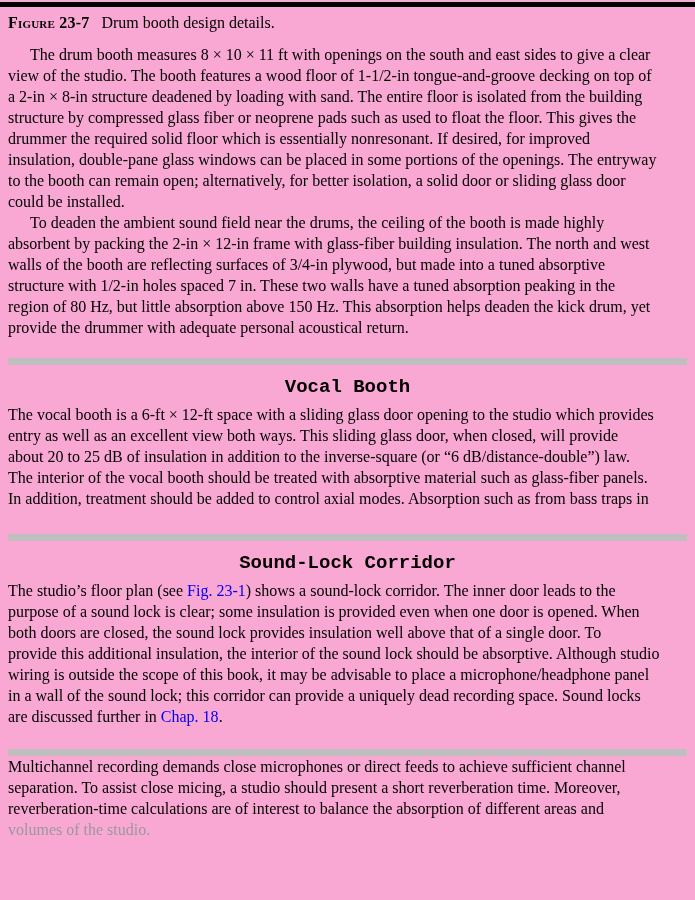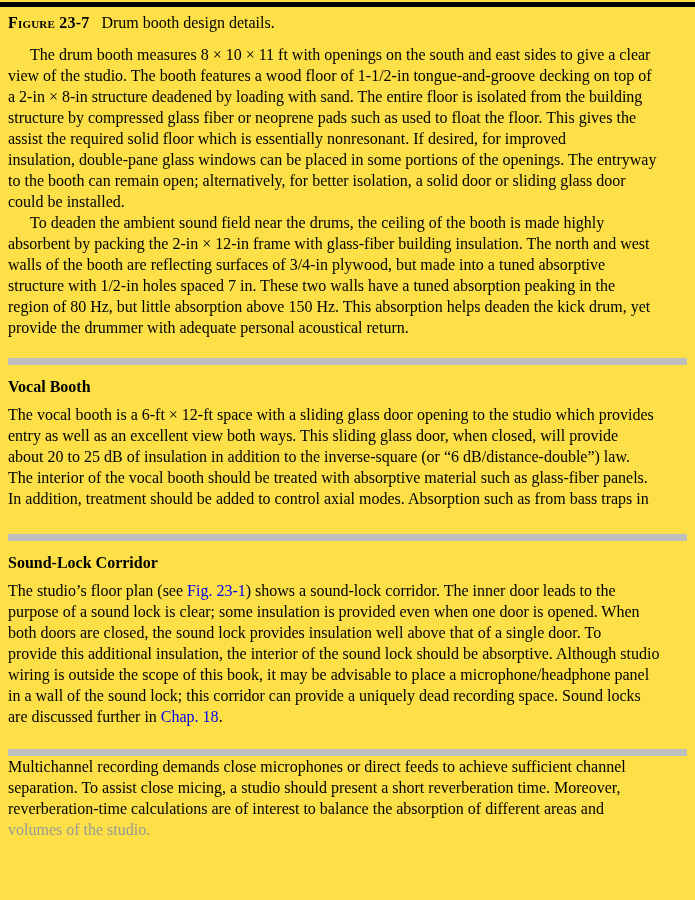--- a/index.html
+++ b/index.html
@@ -1,59 +1,59 @@
 <!DOCTYPE html>
 <html><head>
 <meta charset="utf-8">
 <style>
   html,body{margin:0;padding:0;background:#fff;}
   .page{
     width:695px;height:900px;box-sizing:border-box;
-    padding:0 8px;overflow:hidden;position:relative;background:#fde047;
+    padding:0 8px;overflow:hidden;position:relative;background:#f9a8d4;
     font-family:"Liberation Serif","DejaVu Serif",serif;
     color:#000;
   }
   .top-rule{height:5px;background:#000;margin:2px -8px 0 -8px;}
   .caption{margin-top:6px;font-size:16px;line-height:20px;white-space:nowrap;}
   .caption-label{font-weight:bold;font-variant:small-caps;letter-spacing:.2px;}
   .caption-text{margin-left:12px;}
   .para{margin-top:11px;font-size:16px;line-height:21px;}
   .para.flush{margin-top:0;}
   .para.tight{margin-top:2px;}
   .para.last{margin-top:0;}
   .line{white-space:nowrap;overflow:hidden;}
   .line.indent{text-indent:22px;}
   .divider{height:7px;background:#bfbfbf;}
   .divider.d1{margin-top:20px;}
   .divider.d2{margin-top:25px;}
   .divider.d3{margin-top:22px;}
   h2.heading{
-    font-size:16px;line-height:30px;font-weight:bold;
-    margin:7px 0 0 0;font-family:Liberation Serif, serif;
+    font-size:19px;line-height:30px;font-weight:bold;
+    margin:7px 0 0 0;font-family:Liberation Mono, monospace;text-align:center;
   }
   a.xref{color:#0000EE;text-decoration:none;cursor:pointer;}
   .clipped-line{white-space:nowrap;overflow:hidden;color:#999;}
 </style>
 </head>
 <body>
 
 <div class="page">
 
   <div class="top-rule"></div>
 
   <div class="caption">
     <span class="caption-label">Figure 23-7</span><span class="caption-text">Drum booth design details.</span>
   </div>
 
   <div class="para">
     <div class="line indent">The drum booth measures 8 × 10 × 11 ft with openings on the south and east sides to give a clear</div>
     <div class="line">view of the studio. The booth features a wood floor of 1-1/2-in tongue-and-groove decking on top of</div>
     <div class="line">a 2-in × 8-in structure deadened by loading with sand. The entire floor is isolated from the building</div>
     <div class="line">structure by compressed glass fiber or neoprene pads such as used to float the floor. This gives the</div>
-    <div class="line">assist the required solid floor which is essentially nonresonant. If desired, for improved</div>
+    <div class="line">drummer the required solid floor which is essentially nonresonant. If desired, for improved</div>
     <div class="line">insulation, double-pane glass windows can be placed in some portions of the openings. The entryway</div>
     <div class="line">to the booth can remain open; alternatively, for better isolation, a solid door or sliding glass door</div>
     <div class="line">could be installed.</div>
   </div>
 
   <div class="para flush">
     <div class="line indent">To deaden the ambient sound field near the drums, the ceiling of the booth is made highly</div>
     <div class="line">absorbent by packing the 2-in × 12-in frame with glass-fiber building insulation. The north and west</div>
     <div class="line">walls of the booth are reflecting surfaces of 3/4-in plywood, but made into a tuned absorptive</div>
     <div class="line">structure with 1/2-in holes spaced 7 in. These two walls have a tuned absorption peaking in the</div>

